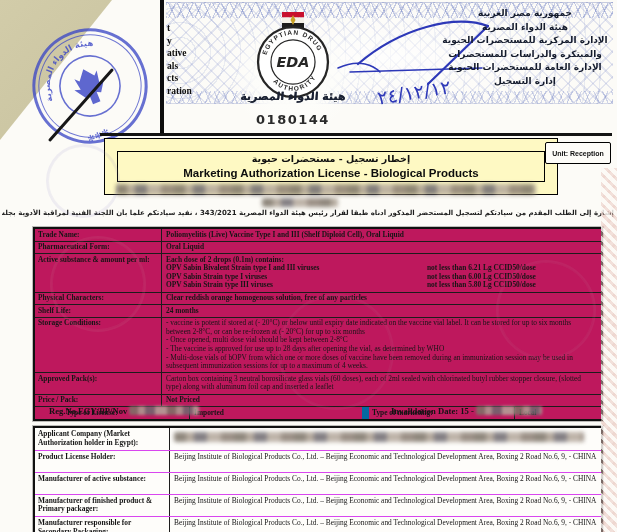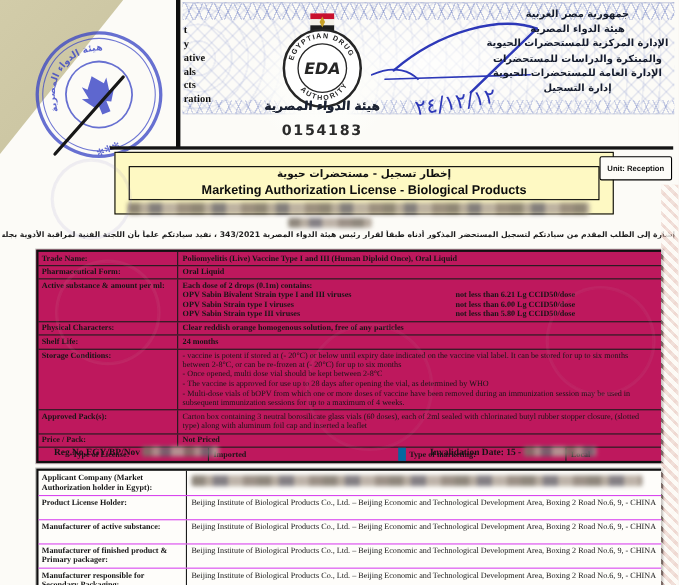--- a/index.html
+++ b/index.html
@@ -72,21 +72,21 @@
     font-family:"DejaVu Sans",sans-serif;font-weight:bold;font-size:7px;color:#1c1c1c;}
 
   
   .t1{position:absolute;left:33px;top:227px;width:566px;border:2.4px solid #101010;background:#be185d;
     box-shadow:0 0 0 1px rgba(0,0,0,.25);font-size:7.4px;line-height:8.6px;color:#151515;}
   .t1 .row{display:grid;grid-template-columns:127px 1fr;border-top:1px solid #1c1c1c;}
   .t1 .row:first-child{border-top:none;}
   .lbl{border-right:1px solid #1c1c1c;font-weight:bold;padding:1.5px 3px;}
   .val{padding:1.5px 4px;}
   .b{font-weight:bold;}
-  .as-line{display:grid;grid-template-columns:248px 1fr;}
+  .as-line{display:grid;grid-template-columns:248px 1fr;gap:13px;}
   .row.lic{grid-template-columns:127px 179px 146px 1fr;padding-left:28px;}
   .row.lic .mid{border-right:7px solid #0369a1;}
 
   .regline{position:absolute;left:33px;top:406px;width:566px;height:16px;
     font-family:"Liberation Serif",serif;font-weight:bold;font-size:8.6px;color:#131313;}
   .regline .left{position:absolute;left:16px;top:0;}
   .regline .right{position:absolute;left:358px;top:0;}
   .inline-redact{display:inline-block;vertical-align:-1px;height:9px;border-radius:2px;filter:blur(1.8px);opacity:.85;
     background:repeating-linear-gradient(90deg,#7d7468 0 9px,#ab9f92 9px 16px,#6f6a70 16px 26px,#b3a79b 26px 38px);}
 
@@ -170,21 +170,21 @@
     <text font-family="Liberation Sans, sans-serif" font-size="8.5" font-weight="bold" fill="#262626" letter-spacing="1.5">
       <textPath href="#arcT" startOffset="8%">EGYPTIAN DRUG</textPath>
     </text>
     <text font-family="Liberation Sans, sans-serif" font-size="8.5" font-weight="bold" fill="#262626" letter-spacing="2">
       <textPath href="#arcB" startOffset="22%">AUTHORITY</textPath>
     </text>
     <text x="50" y="57" text-anchor="middle" font-family="DejaVu Sans, sans-serif" font-size="19" font-weight="bold" font-style="italic" fill="#262626">EDA</text>
   </svg>
 
   <div class="calligraphy" dir="rtl">هيئة الدواء المصرية</div>
-  <div class="serial">0154183</div>
+  <div class="serial">0180144</div>
 
   <svg class="signature" width="185" height="104" viewBox="0 0 185 104">
     <g stroke="#2d38b8" fill="none" stroke-linecap="round">
       <path d="M 8,62 C 30,52 44,60 50,66" stroke-width="1.6"></path>
       <path d="M 28,58 C 70,22 125,8 158,20" stroke-width="2.2"></path>
       <path d="M 158,20 L 98,78" stroke-width="2.2"></path>
       <path d="M 20,66 L 152,62" stroke-width="1.5"></path>
     </g>
     <text x="46" y="92" transform="rotate(-9 90 80)" font-family="DejaVu Sans, sans-serif" font-size="19" fill="#2d38b8">٢٤/١٢/١٢</text>
   </svg>
@@ -210,21 +210,21 @@
   <div class="unit-box">Unit: Reception</div>
 
   <div class="redact r1"></div>
   <div class="redact r2"></div>
 
   <div class="intro">إشارة إلى الطلب المقدم من سيادتكم لتسجيل المستحضر المذكور أدناه طبقاً لقرار رئيس هيئة الدواء المصرية 343/2021 ، نفيد سيادتكم علماً بأن اللجنة الفنية لمراقبة الأدوية بجلستها ل 16/11/2023 قررت الموافقة  على تسجيل هذا المستحضر</div>
 
   <div class="t1">
     <div class="row">
       <div class="lbl">Trade Name:</div>
-      <div class="val b">Poliomyelitis (Live) Vaccine Type I and III (Human Diploid Once), Oral Liquid</div>
+      <div class="val b">Poliomyelitis (Live) Vaccine Type I and III (Shelf Diploid Cell), Oral Liquid</div>
     </div>
     <div class="row">
       <div class="lbl">Pharmaceutical Form:</div>
       <div class="val b">Oral Liquid</div>
     </div>
     <div class="row">
       <div class="lbl">Active substance &amp; amount per ml:</div>
       <div class="val">
         <div class="b">Each dose of 2 drops (0.1m) contains:</div>
         <div class="as-line">

